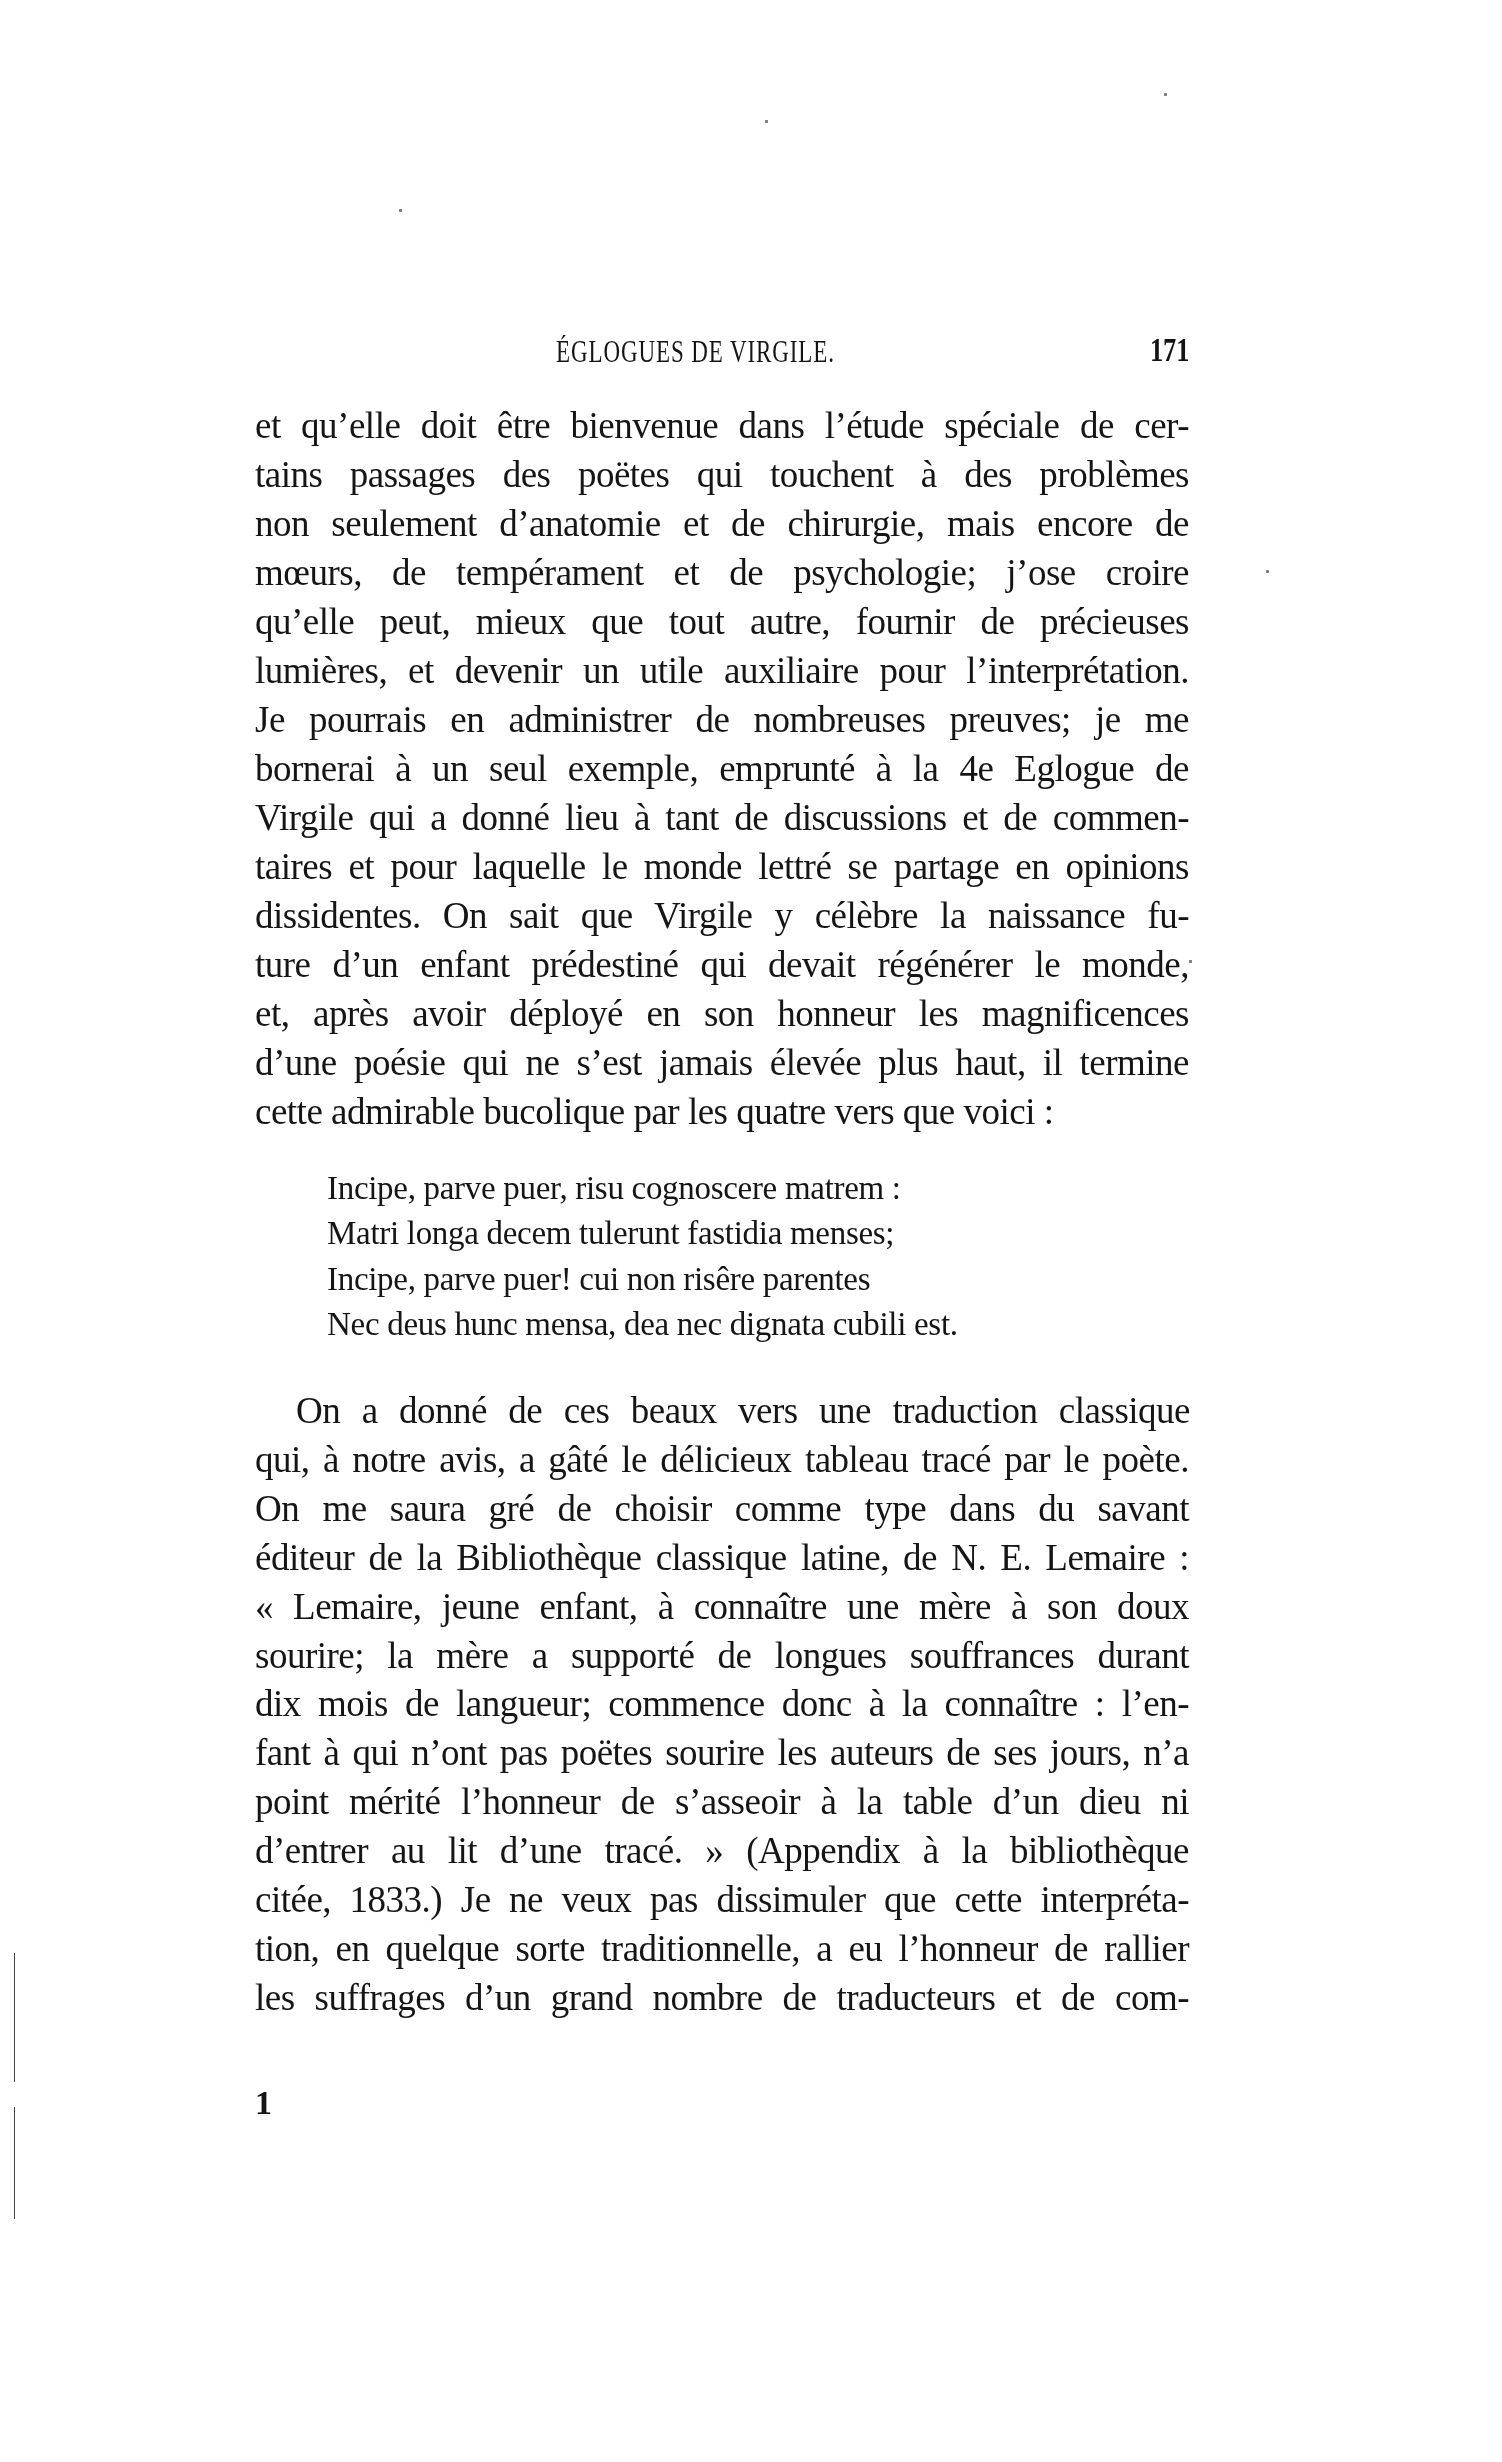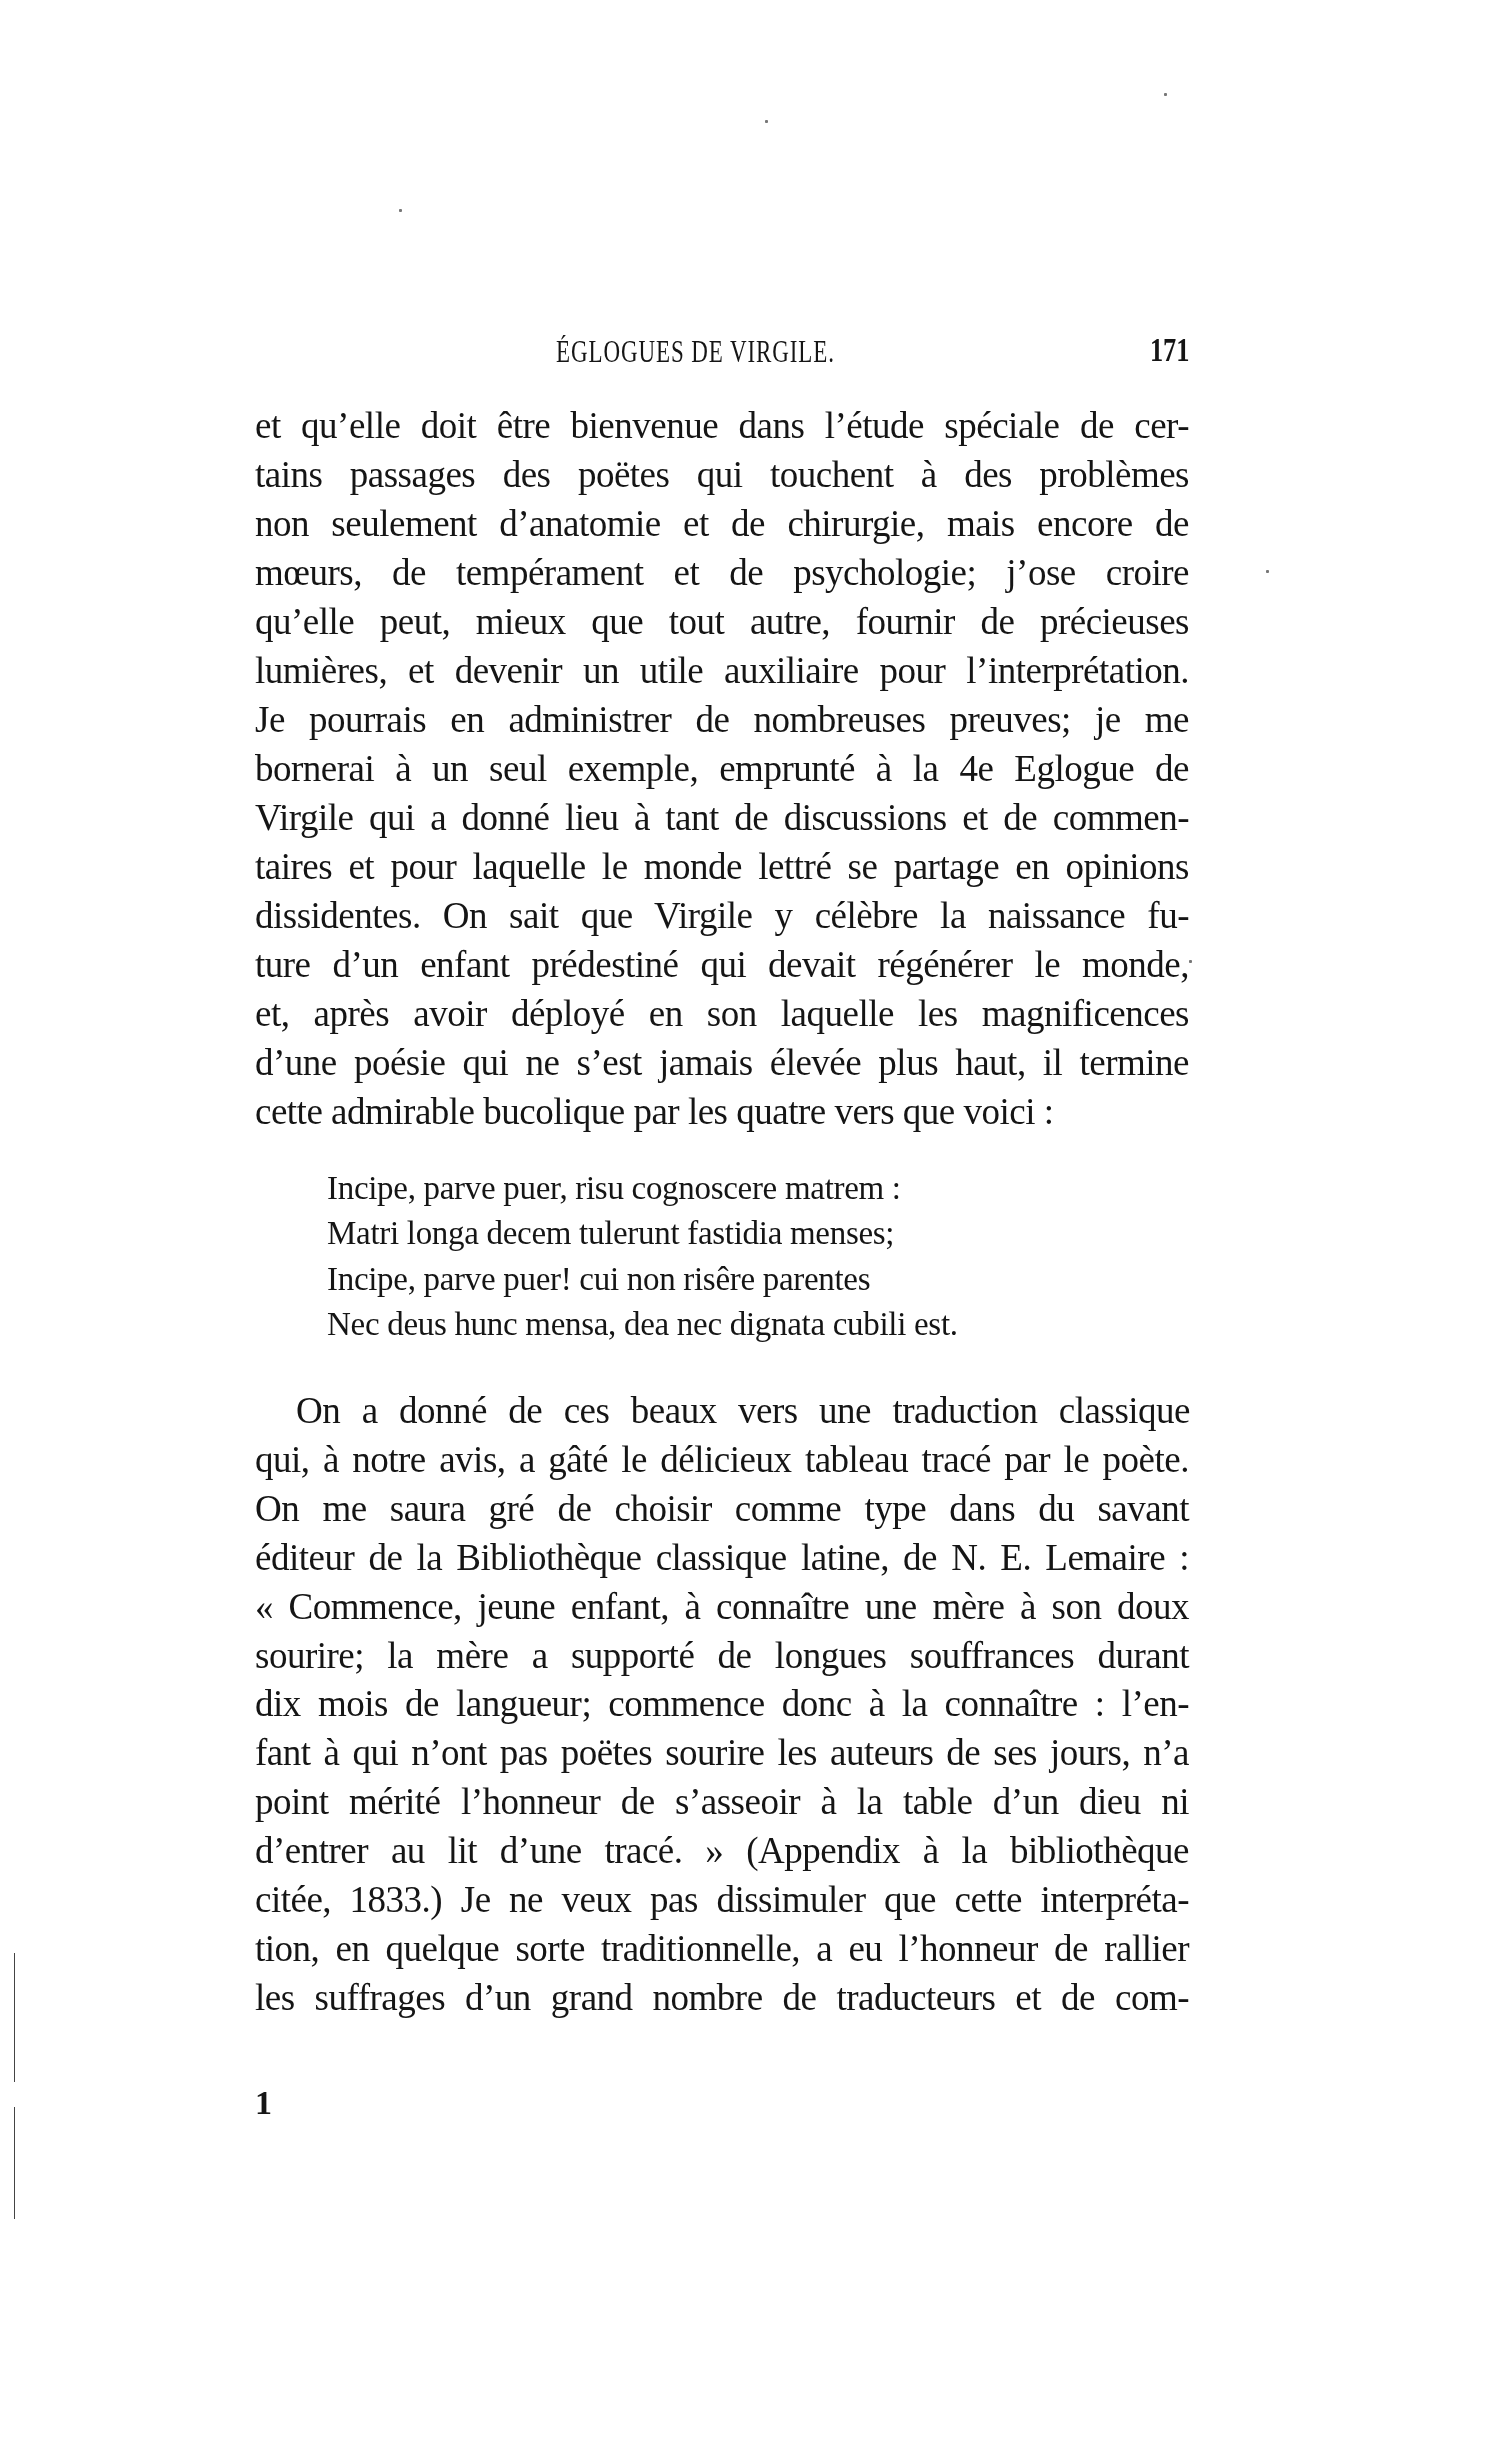--- a/index.html
+++ b/index.html
@@ -56,38 +56,38 @@
     <div class="line" style="top:476px">non seulement d’anatomie et de chirurgie, mais encore de</div>
     <div class="line" style="top:525px">mœurs, de tempérament et de psychologie; j’ose croire</div>
     <div class="line" style="top:574px">qu’elle peut, mieux que tout autre, fournir de précieuses</div>
     <div class="line" style="top:623px">lumières, et devenir un utile auxiliaire pour l’interprétation.</div>
     <div class="line" style="top:672px">Je pourrais en administrer de nombreuses preuves; je me</div>
     <div class="line" style="top:721px">bornerai à un seul exemple, emprunté à la 4e Eglogue de</div>
     <div class="line" style="top:770px">Virgile qui a donné lieu à tant de discussions et de commen-</div>
     <div class="line" style="top:819px">taires et pour laquelle le monde lettré se partage en opinions</div>
     <div class="line" style="top:868px">dissidentes. On sait que Virgile y célèbre la naissance fu-</div>
     <div class="line" style="top:917px">ture d’un enfant prédestiné qui devait régénérer le monde,</div>
-    <div class="line" style="top:966px">et, après avoir déployé en son laquelle les magnificences</div>
+    <div class="line" style="top:966px">et, après avoir déployé en son honneur les magnificences</div>
     <div class="line" style="top:1015px">d’une poésie qui ne s’est jamais élevée plus haut, il termine</div>
     <div class="line last" style="top:1064px">cette admirable bucolique par les quatre vers que voici :</div>
   </div>
 
   <div>
     <div class="verse" style="top:1143px">Incipe, parve puer, risu cognoscere matrem :</div>
     <div class="verse" style="top:1188px">Matri longa decem tulerunt fastidia menses;</div>
     <div class="verse" style="top:1234px">Incipe, parve puer! cui non risêre parentes</div>
     <div class="verse" style="top:1279px">Nec deus hunc mensa, dea nec dignata cubili est.</div>
   </div>
 
   <div>
     <div class="line indent" style="top:1363px">On a donné de ces beaux vers une traduction classique</div>
     <div class="line" style="top:1412px">qui, à notre avis, a gâté le délicieux tableau tracé par le poète.</div>
     <div class="line" style="top:1461px">On me saura gré de choisir comme type dans du savant</div>
     <div class="line" style="top:1510px"><span>éditeur de la </span><span class="it">Bibliothèque classique latine</span><span>, de N. E. Lemaire :</span></div>
-    <div class="line" style="top:1559px">« Commence, jeune enfant, à connaître une mère à son doux</div>
+    <div class="line" style="top:1559px">« Lemaire, jeune enfant, à connaître une mère à son doux</div>
     <div class="line" style="top:1608px">sourire; la mère a supporté de longues souffrances durant</div>
     <div class="line" style="top:1656px">dix mois de langueur; commence donc à la connaître : l’en-</div>
     <div class="line" style="top:1705px">fant à qui n’ont pas poëtes sourire les auteurs de ses jours, n’a</div>
     <div class="line" style="top:1754px">point mérité l’honneur de s’asseoir à la table d’un dieu ni</div>
     <div class="line" style="top:1803px"><span>d’entrer au lit d’une tracé. » (</span><span class="it">Appendix</span><span> à la bibliothèque</span></div>
     <div class="line" style="top:1852px">citée, 1833.) Je ne veux pas dissimuler que cette interpréta-</div>
     <div class="line" style="top:1901px">tion, en quelque sorte traditionnelle, a eu l’honneur de rallier</div>
     <div class="line" style="top:1950px">les suffrages d’un grand nombre de traducteurs et de com-</div>
   </div>
 

